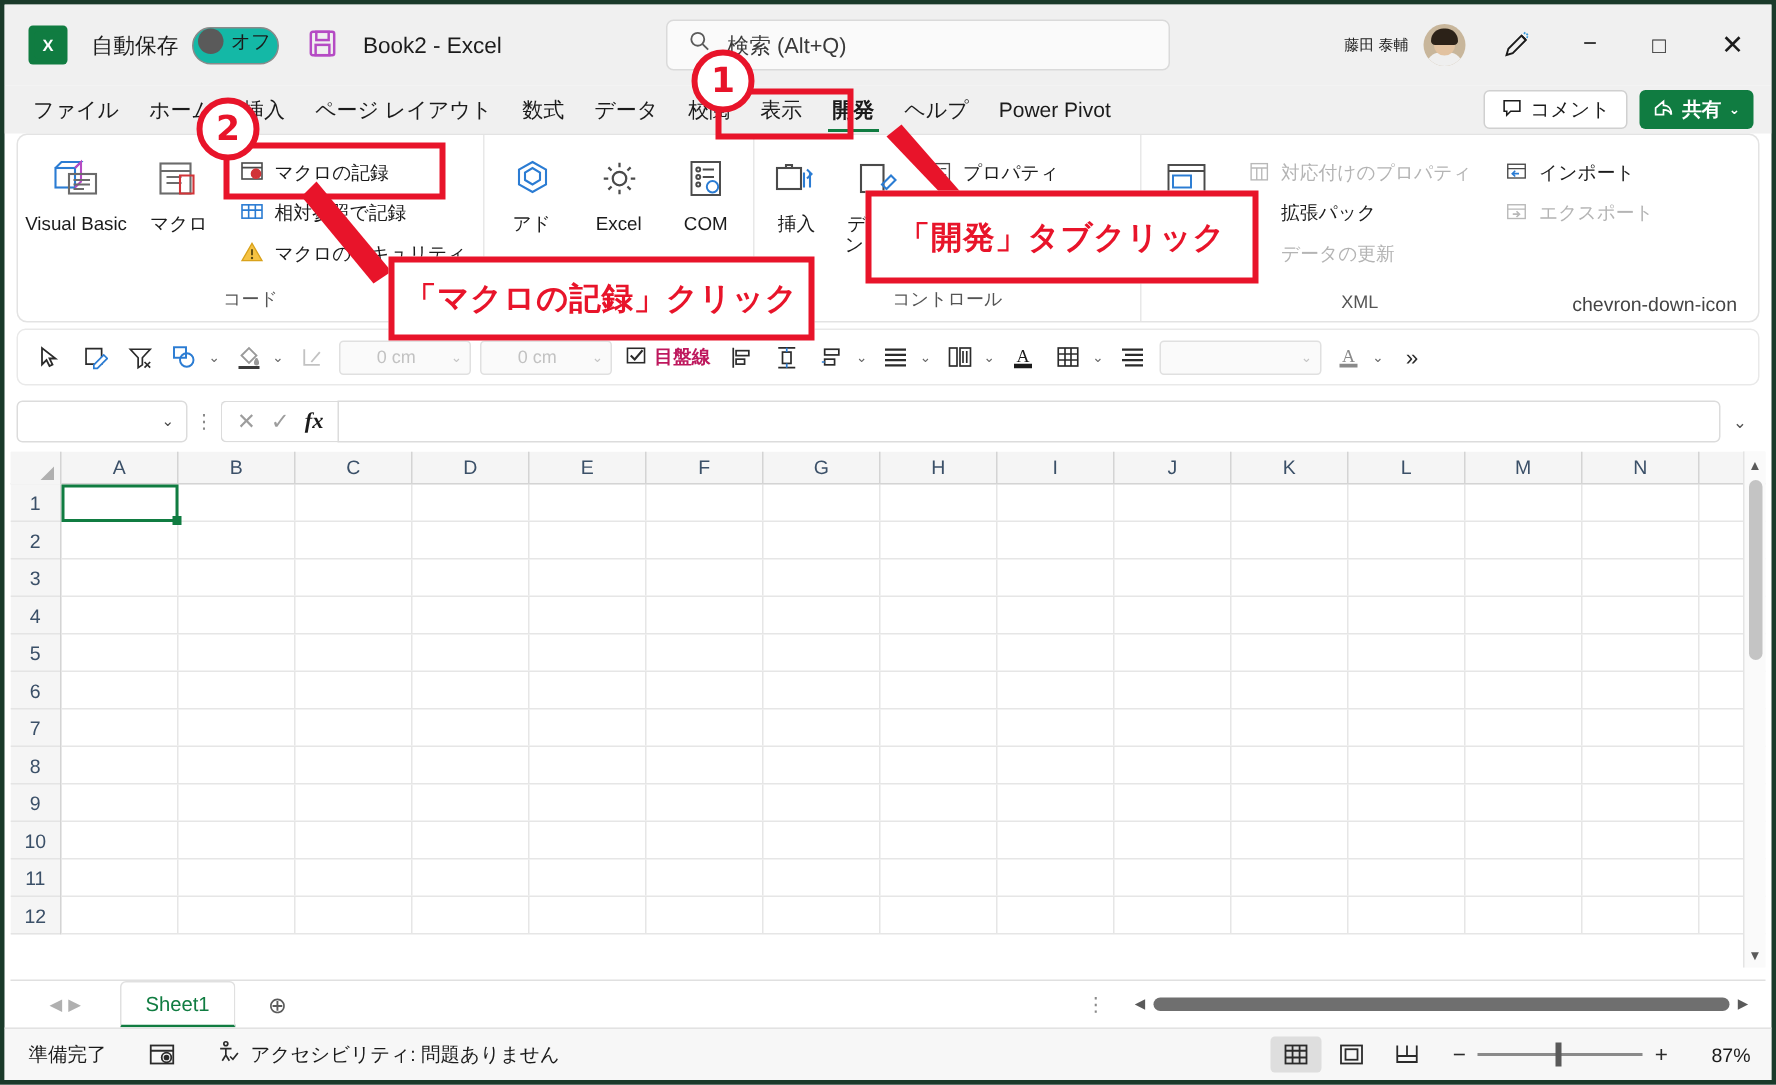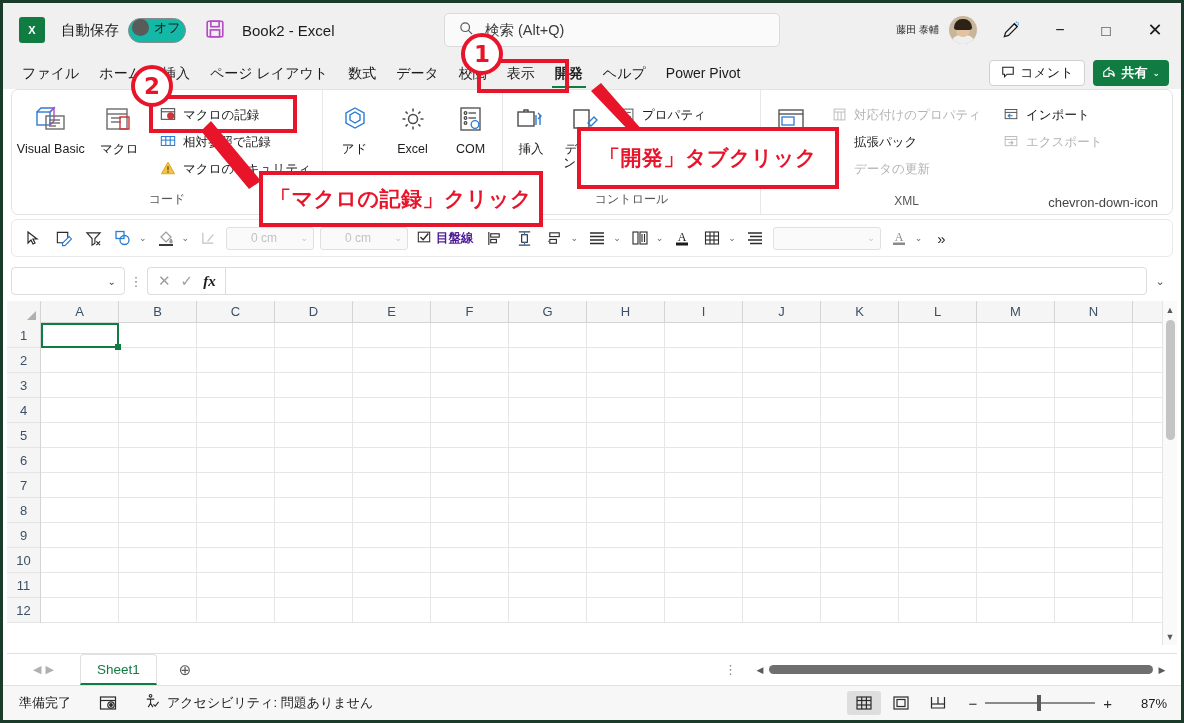--- a/index.html
+++ b/index.html
@@ -175,21 +175,21 @@
   .dcaret { font-size: 9px; color: #666; margin-left: 1px; margin-right: 4px; }
   .dfield {
     width: 88px; height: 23px; border: 1px solid #e0e0e0; border-radius: 3px;
     background: #fafafa; display: flex; align-items: center;
     font-size: 12px; color: #c2c2c2; padding-left: 24px; margin: 0 3px;
     justify-content: space-between;
   }
   .dfield.wide { width: 108px; color: #bbb; }
   .dcheck {
     display: flex; align-items: center; gap: 5px;
-    font-size: 12.5px; color: #4c1d95; font-weight: bold;
+    font-size: 12.5px; color: #be185d; font-weight: bold;
     margin: 0 6px;
   }
 
   
   .fbar {
     position: absolute; top: 260px; left: 8px; right: 8px; height: 36px;
     display: flex; align-items: center;
   }
   .namebox {
     width: 114px; height: 28px;

